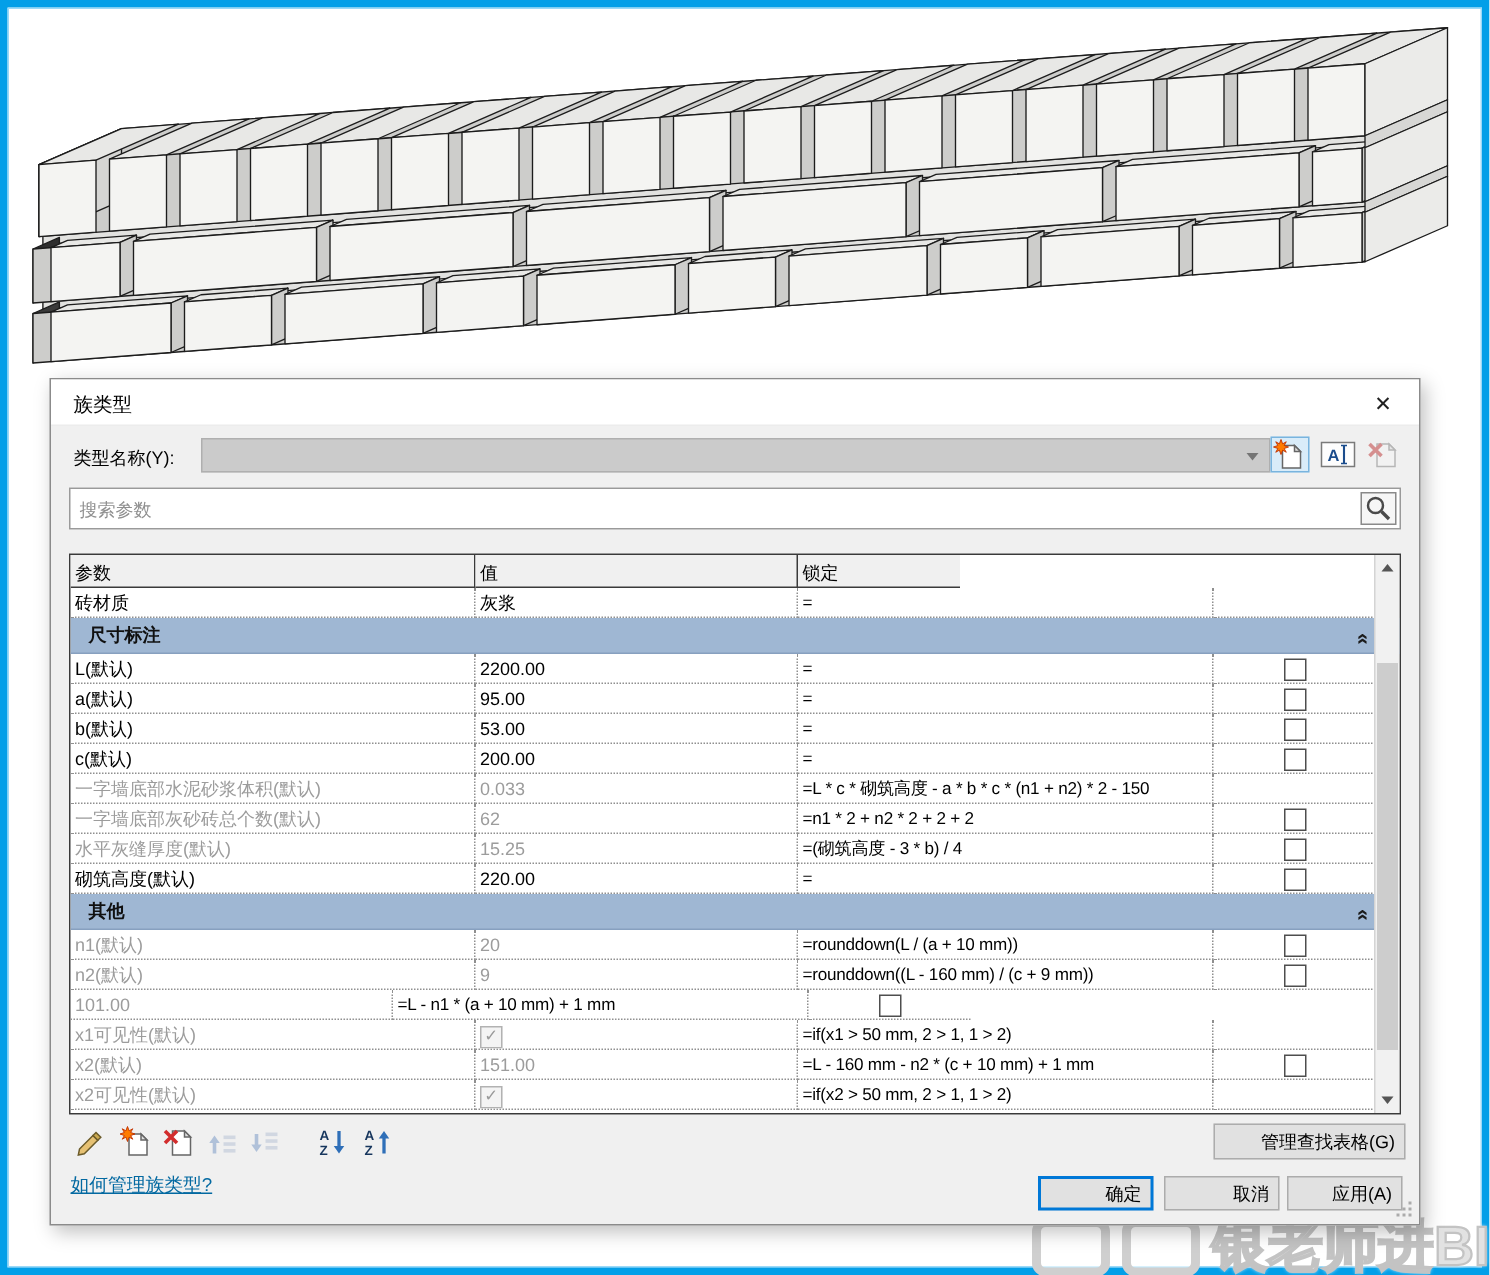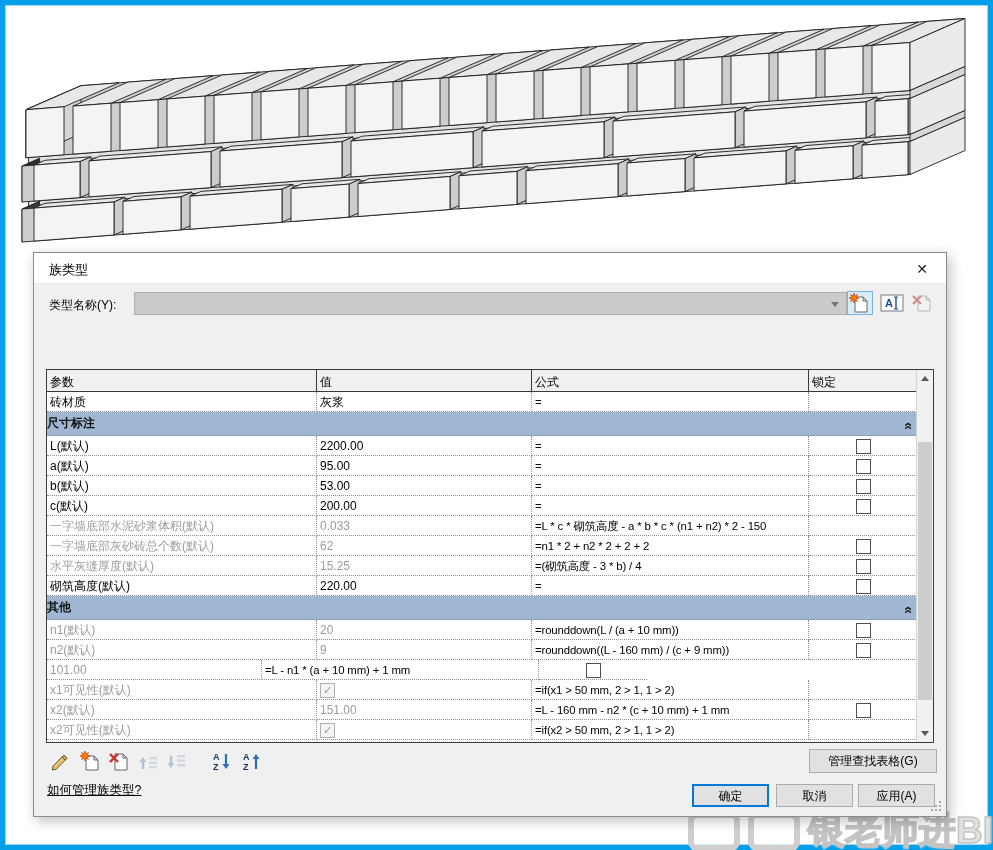--- a/index.html
+++ b/index.html
@@ -36,38 +36,38 @@
   .trow.hdr{height:22px;line-height:21px}
   .trow.section{height:23px;line-height:22px;background:#9fb7d3;border-bottom:1px solid #87a0bf;position:relative}
   .cell{box-sizing:border-box;padding:1px 3px 0 3px;border-right:1px dotted #8f8f8f;
         border-bottom:1px dotted #8f8f8f;overflow:hidden;flex:none}
   .hdr .cell{border-right:1px solid #3a3a3a;border-bottom:1px solid #3a3a3a;background:#f0f0f0;
         text-align:left;padding-top:2px}
   .c-name{width:270px}.c-val{width:215px}.c-frm{width:277px;font-size:11.4px;letter-spacing:-.15px}
   .c-lock{width:108px;border-right:none !important;text-align:center}
   .hdr .c-frm{font-size:12px;letter-spacing:0}
   .grey{color:#9c9c9c}
-  .sec-label{font-weight:bold;padding-left:0;color:#101010}
+  .sec-label{font-weight:bold;padding-left:12px;color:#101010}
   .collapse-icon{position:absolute;right:22px;top:3px;font-weight:bold;font-size:14px;color:#1b1b1b;
         display:inline-block;transform:rotate(-90deg)}
   .lcb{width:13px;height:13px;border:1px solid #4e4e4e;background:#fff;display:inline-block;margin-top:2px}
   .vcb{width:13px;height:13px;border:1px solid #b2b2b2;background:#f4f4f4;color:#9a9a9a;font-size:11px;
        line-height:12px;display:inline-block;text-align:center;margin-top:2px}
   .vscroll{position:absolute;right:0;top:0;width:16px;height:100%;background:#f1f1f1;border-left:1px solid #d4d4d4}
   .sb-btn{position:absolute;left:0;width:16px;height:17px}
   .sb-btn span{position:absolute;left:4px;width:0;height:0;border-left:4px solid transparent;border-right:4px solid transparent}
   .sb-up{top:0}.sb-up span{top:6px;border-bottom:5px solid #555}
   .sb-down{bottom:0}.sb-down span{top:6px;border-top:5px solid #555}
   .sb-thumb{position:absolute;left:1px;top:72px;width:14px;height:258px;background:#cdcdcd}
   
   .ticon{position:absolute;width:22px;height:22px;top:497px}
   .btn{position:absolute;height:23px;background:#e1e1e1;border:1px solid #acacac;box-sizing:border-box;
-       text-align:center;font-size:12px;line-height:20px;font-family:inherit}
+       text-align:right;font-size:12px;line-height:20px;font-family:inherit}
   .btn.default{border:2px solid #0078d7;line-height:18px}
-  .helplink{position:absolute;left:13px;top:529px;color:#000000;text-decoration:underline;font-size:12.5px}
+  .helplink{position:absolute;left:13px;top:529px;color:#0369a1;text-decoration:underline;font-size:12.5px}
   .grip{position:absolute;right:4px;bottom:4px;width:12px;height:12px;opacity:.8}
   
   .watermark{position:absolute;left:688px;top:806px;z-index:6;white-space:nowrap;display:flex;align-items:center;
        color:#e2e2e2;font-size:37px;font-weight:bold;
        -webkit-text-stroke:1.5px #c3c3c3;text-shadow:0 0 3px #fff}
   .tv{display:inline-block;width:40px;height:27px;border:6px solid #cfcfcf;border-radius:9px;
       margin-right:8px;position:relative;background:rgba(255,255,255,.6)}
   .tv:before,.tv:after{content:"";position:absolute;top:-12px;width:6px;height:10px;background:#cfcfcf;border-radius:3px}
   .tv:before{left:6px;transform:rotate(-25deg)}
   .tv:after{right:6px;transform:rotate(25deg)}
@@ -218,27 +218,35 @@
     </svg>
   </div>
   <div class="iconbtn" style="left:876px;top:40px;opacity:.55">
     <svg width="24" height="20" viewBox="0 0 24 20">
       <path d="M8 3 h8 l4 4 v11 h-12 z" fill="#f4f4f4" stroke="#888"></path>
       <path d="M16 3 l4 4 h-4 z" fill="#ddd" stroke="#888"></path>
       <path d="M3 3 L11 11 M11 3 L3 11" stroke="#c04040" stroke-width="2.4"></path>
     </svg>
   </div>
 
+  <div class="searchwrap">
+    <input placeholder="搜索参数" style="">
+    <div class="magbtn">
+      <svg width="22" height="20" viewBox="0 0 22 20">
+        <circle cx="9" cy="8" r="5" fill="none" stroke="#4a4a4a" stroke-width="1.6"></circle>
+        <line x1="13" y1="12" x2="18" y2="17" stroke="#4a4a4a" stroke-width="2.2"></line>
+      </svg>
+    </div>
+  </div>
 
   <div class="tbl">
     <div>
         <div class="trow hdr">
           <div class="cell c-name">参数</div>
           <div class="cell c-val">值</div>
-          <div class="cell c-frm">公式</div>
           <div class="cell c-lock">锁定</div>
         </div>
         <div class="trow">
           <div class="cell c-name">砖材质</div>
           <div class="cell c-val">灰浆</div>
           <div class="cell c-frm">=</div>
           <div class="cell c-lock"></div>
         </div>
         <div class="trow section">
           <span class="sec-label">尺寸标注</span>

